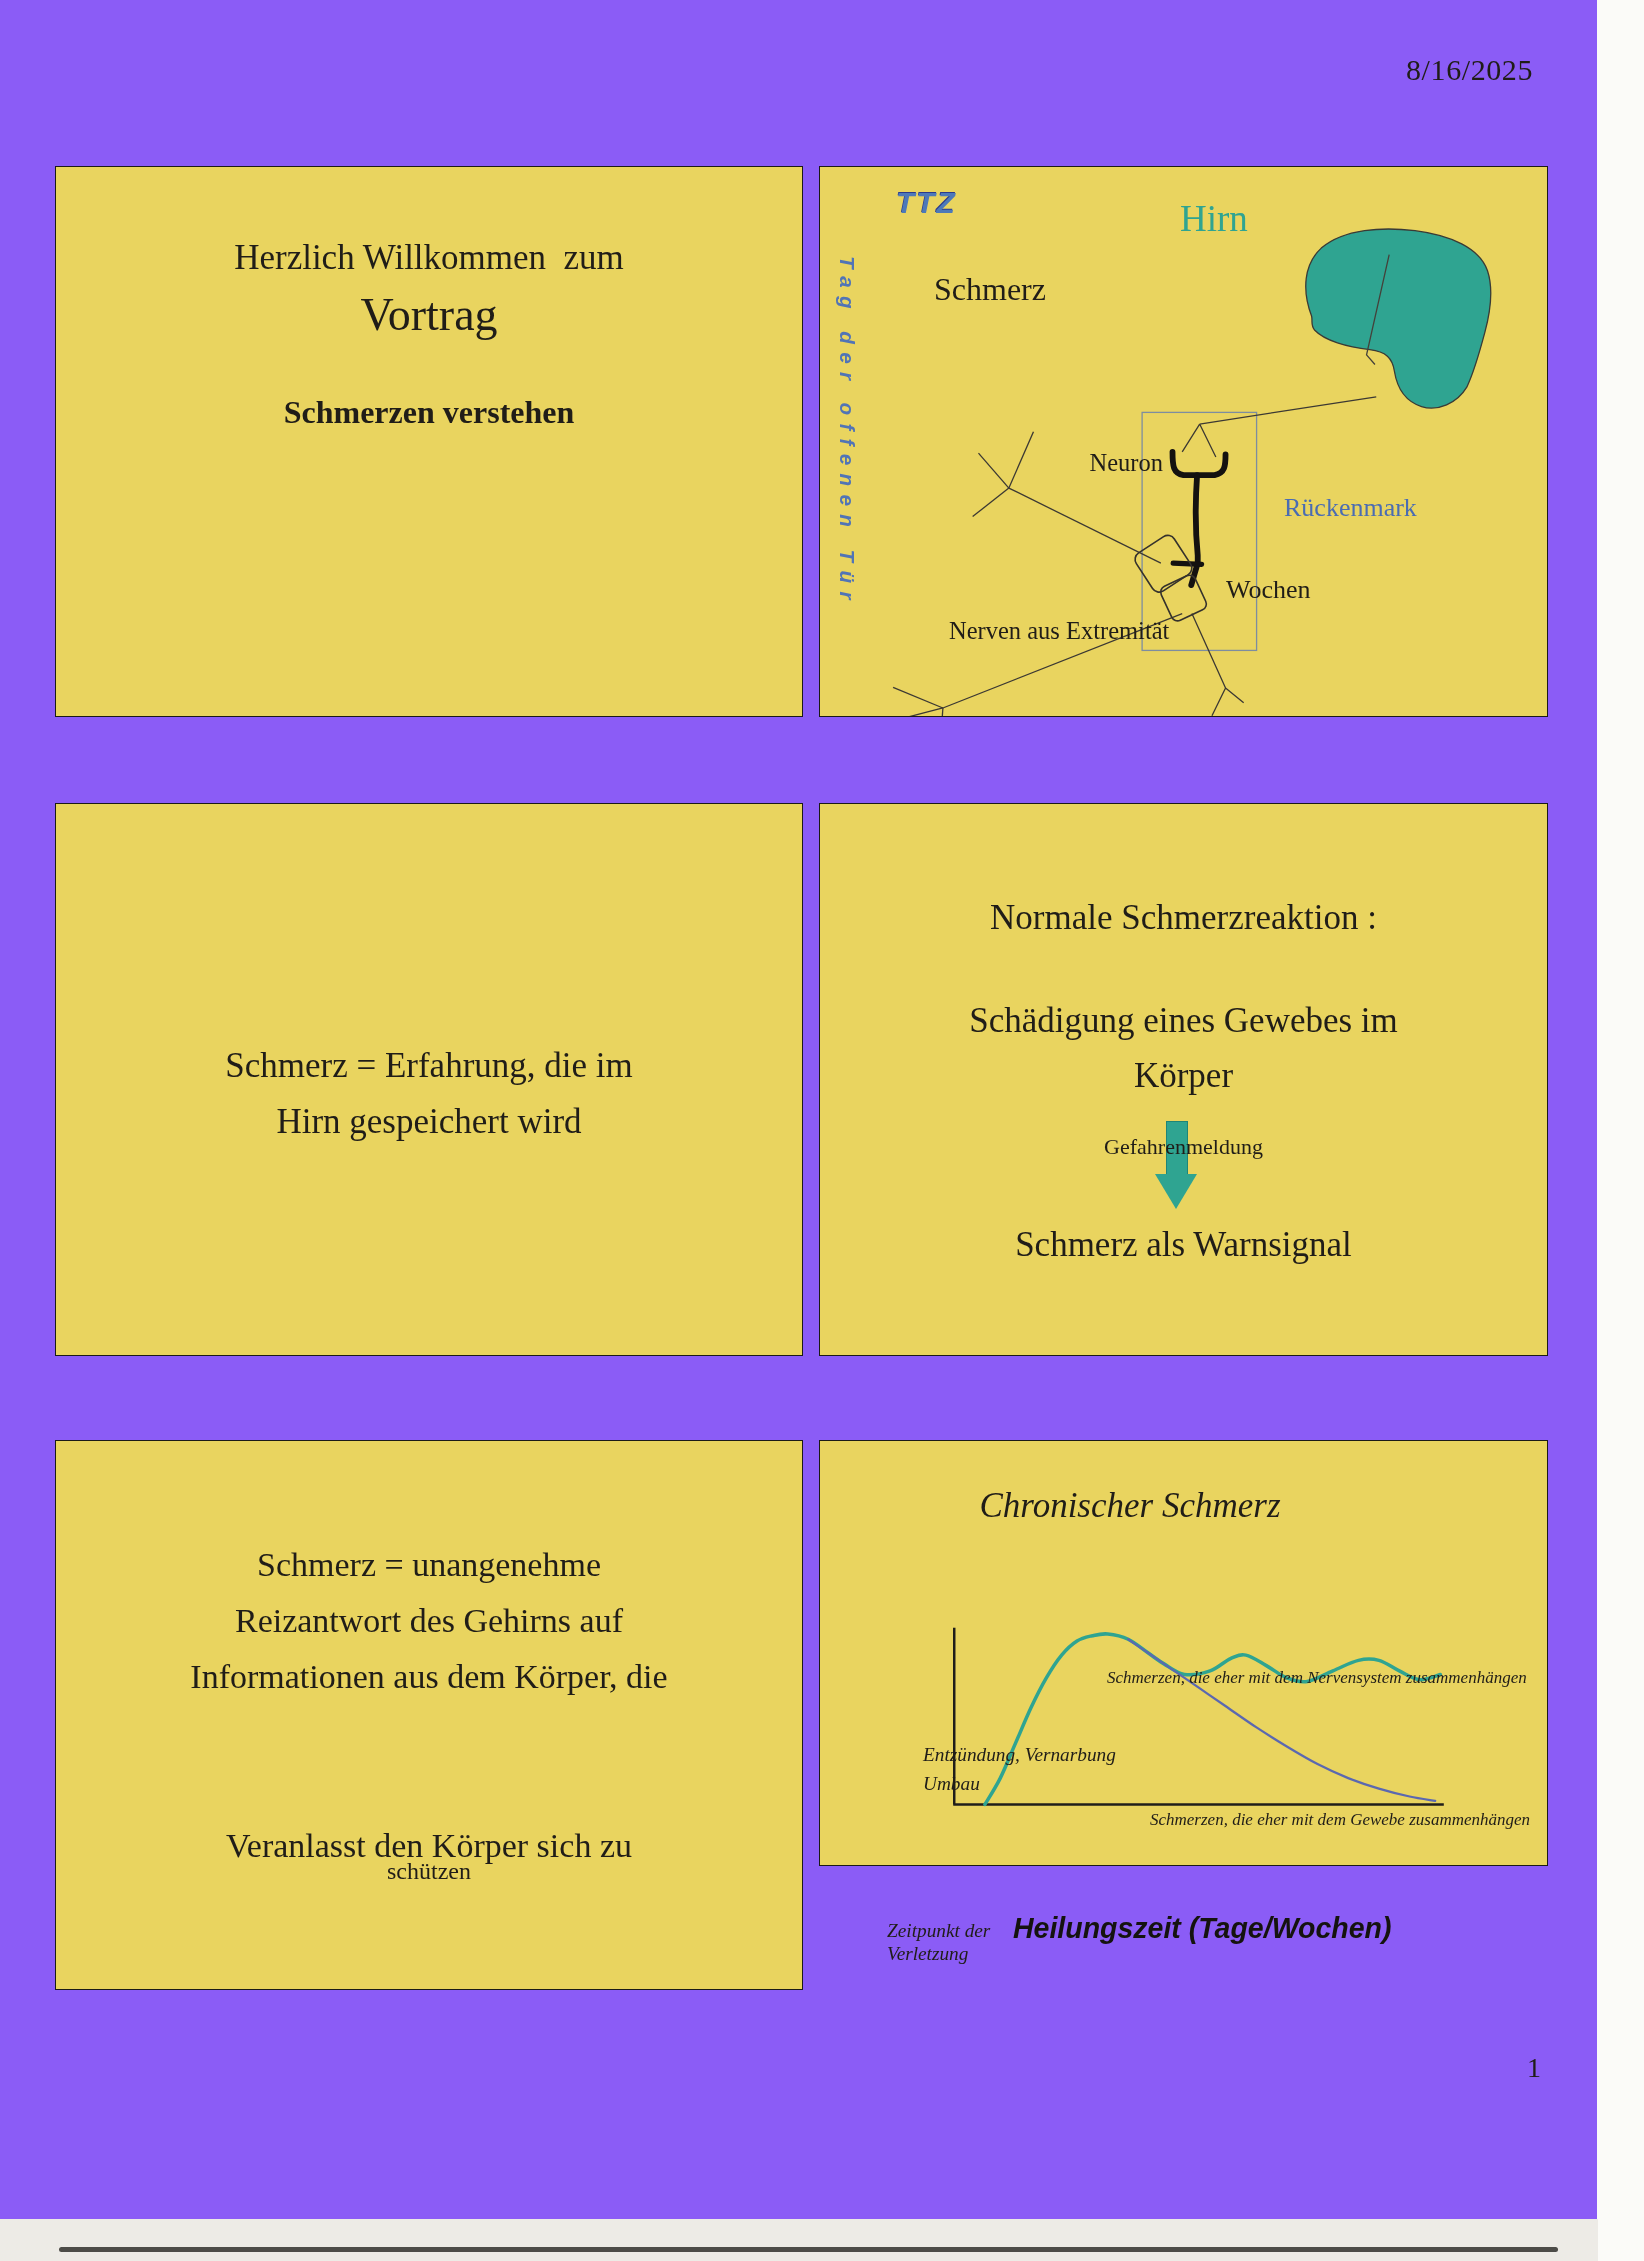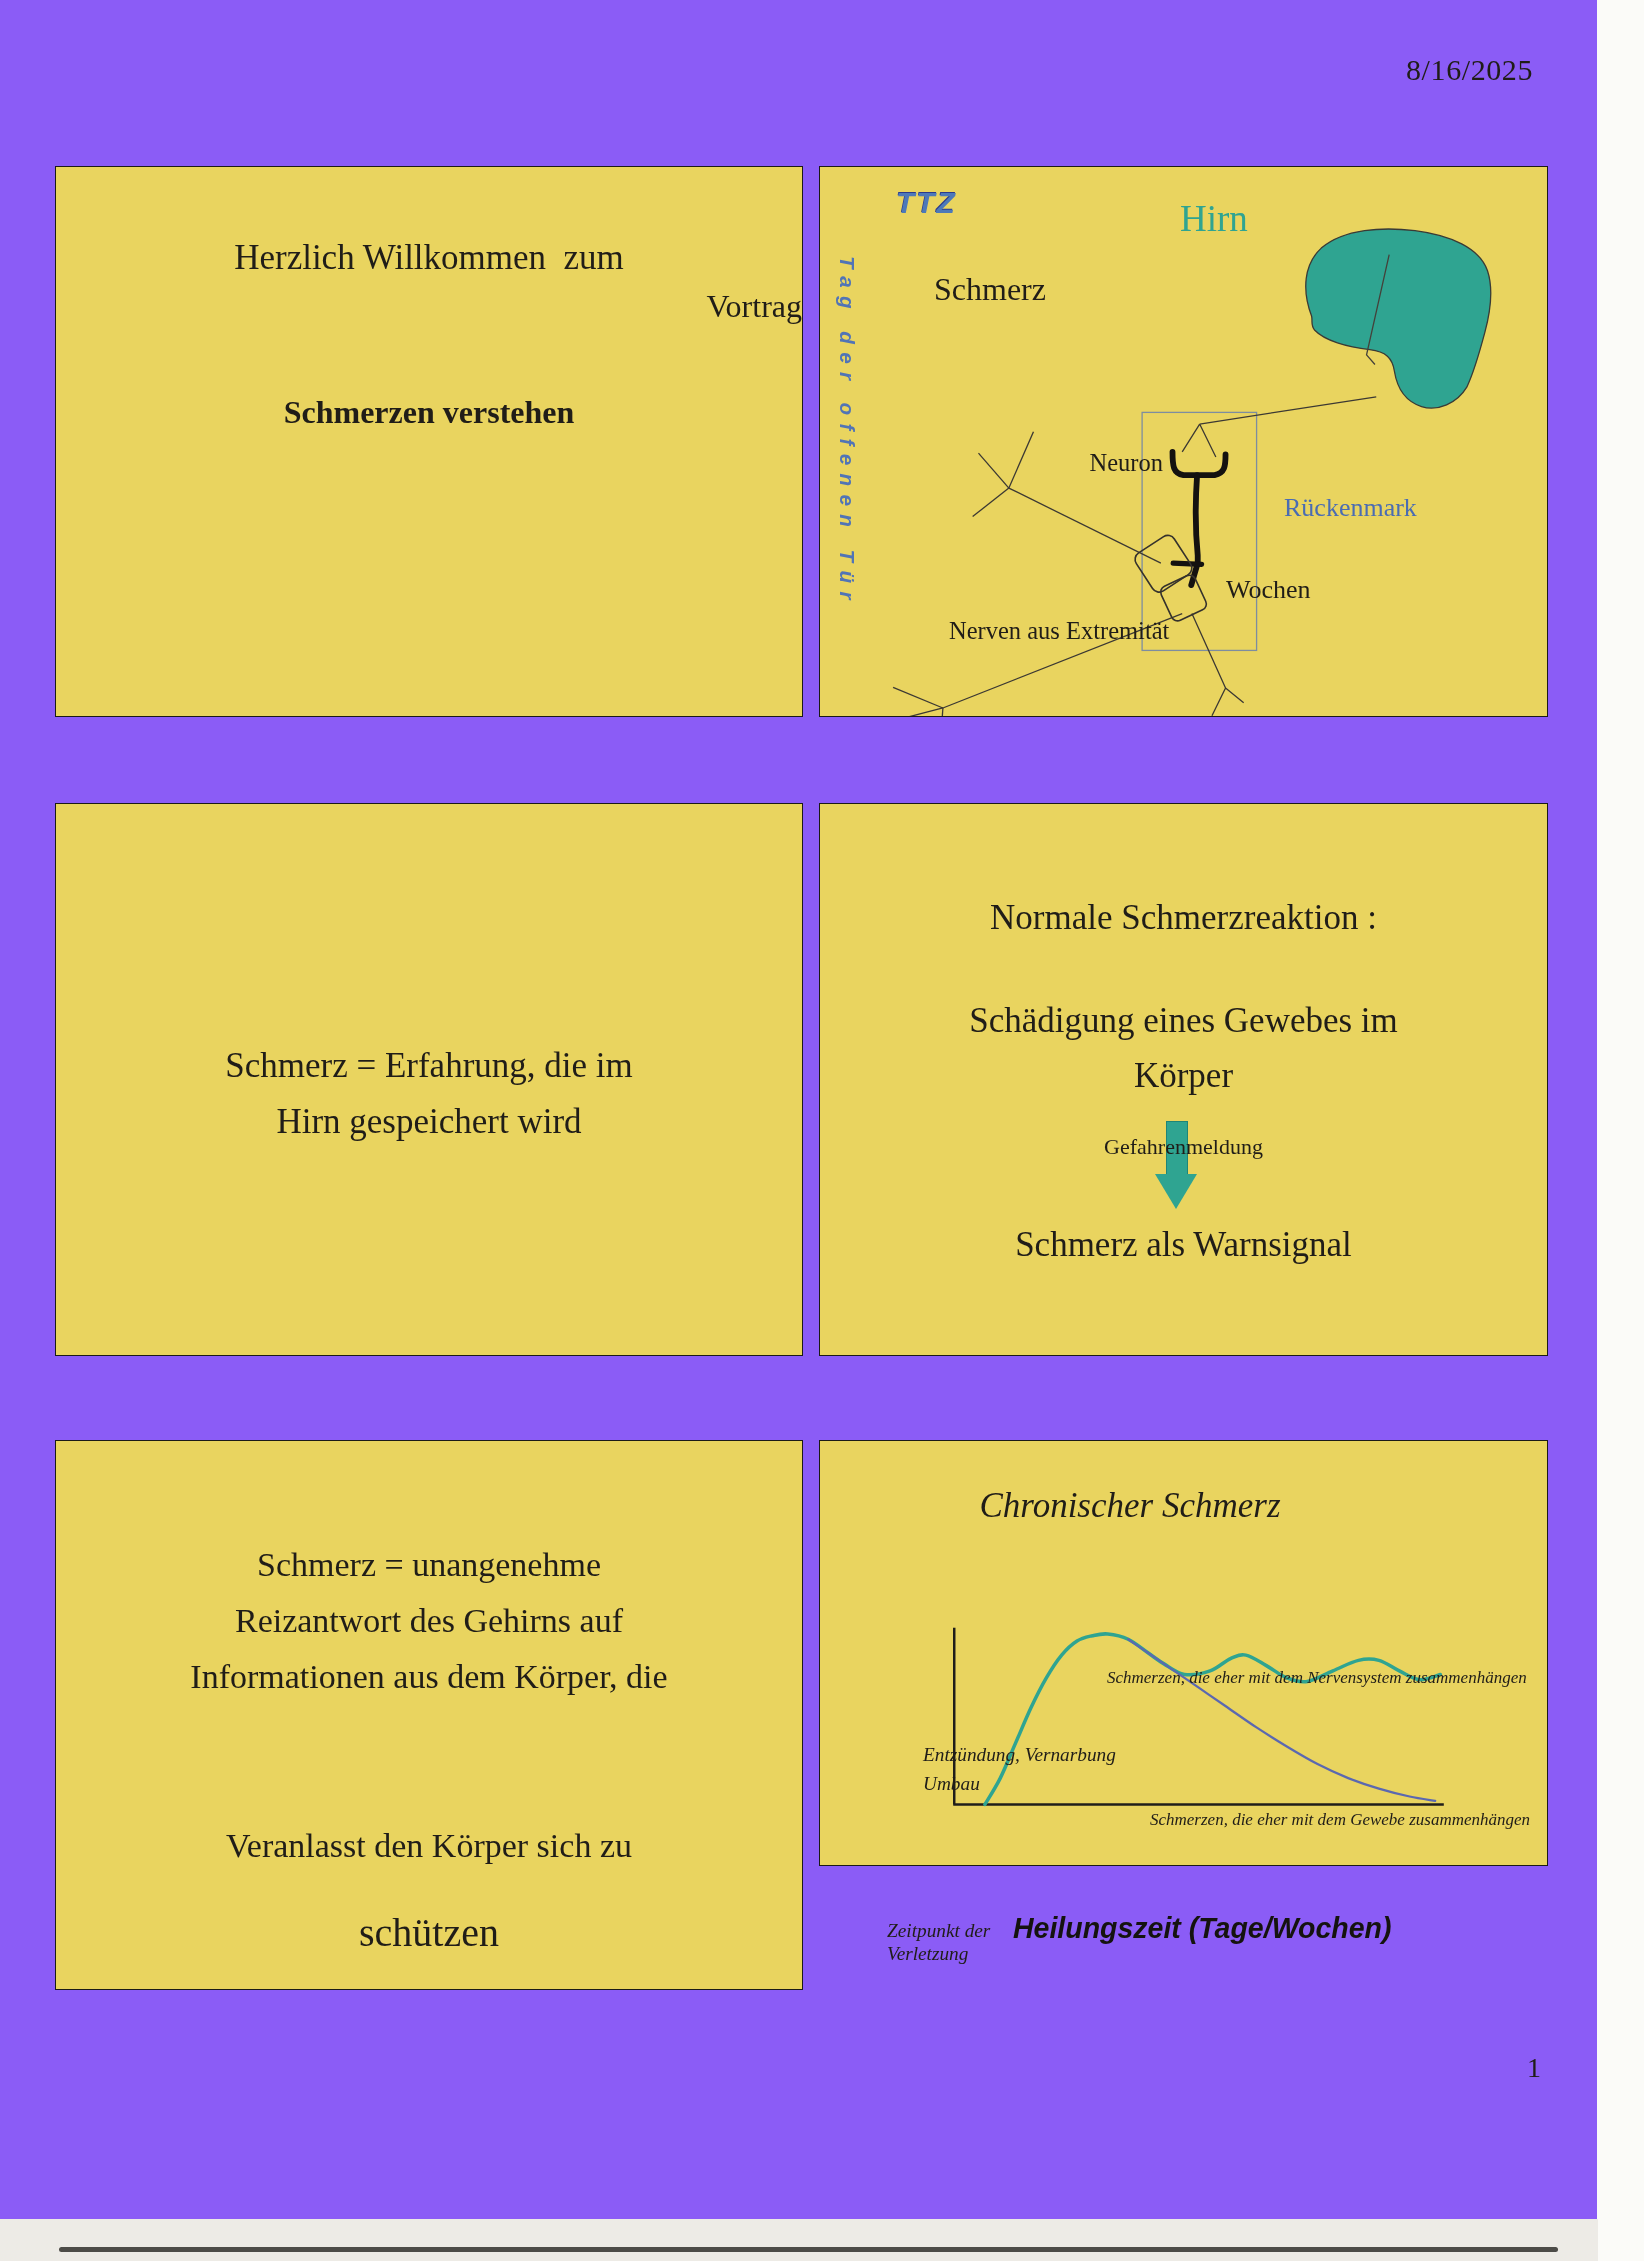--- a/index.html
+++ b/index.html
@@ -36,21 +36,21 @@
   #slide-4{left:819px;top:803px;width:729px;height:553px;}
   #slide-5{left:55px;top:1440px;width:748px;height:550px;}
   #slide-6{left:819px;top:1440px;width:729px;height:426px;font-style:italic;}
 
   .ctr{position:absolute;left:0;right:0;text-align:center;}
   .s-body{font-size:35px;line-height:56px;}
   .pre{white-space:pre;}
 
   
   .s1-l1{top:71px;font-size:35px;}
-  .s1-l2{top:121px;font-size:32px;text-align:right;}
+  .s1-l2{top:121px;font-size:46px;}
   .s1-bold{top:227px;font-size:32px;font-weight:bold;}
 
   
   .diagram-svg{position:absolute;left:0;top:0;width:100%;height:100%;}
   .ttz-logo{
     position:absolute;left:76px;top:19.3px;
     font-family:"Liberation Sans",sans-serif;
     font-style:italic;font-weight:800;font-size:30px;letter-spacing:1.9px;
     color:#4d79b8;text-shadow:-0.6px -1.3px 0 #2b3a8c;
   }
@@ -82,21 +82,21 @@
   .arrow-shaft{position:absolute;left:346px;top:317px;width:22px;height:54px;background:var(--teal);border:1.3px solid #1f8577;box-sizing:border-box;z-index:2;}
   .arrow-head{position:absolute;left:335px;top:370px;width:0;height:0;z-index:2;
     border-left:21px solid transparent;border-right:21px solid transparent;border-top:35px solid var(--teal);}
 
   
   .s5-l1{top:105px;font-size:34px;}
   .s5-l2{top:161px;font-size:34px;}
   .s5-l3{top:217px;font-size:34px;}
   .s5-l4{top:273px;font-size:34px;}
   .s5-l5{top:386px;font-size:34px;}
-  .s5-l6{top:468px;font-size:40px;}
+  .s5-l6{top:417px;font-size:24px;}
 
   
   .s6-title{position:absolute;left:39px;top:45px;width:542px;text-align:center;font-size:35px;}
   .chart-svg{position:absolute;left:0;top:0;width:100%;height:100%;}
   .chart-label{position:absolute;font-size:17px;line-height:20.6px;}
   .lbl-nervensystem{left:287px;top:227px;}
   .lbl-gewebe{left:330px;top:369px;}
   .lbl-annotation{left:103px;top:304px;font-size:19.3px;}
   .lbl-annotation2{left:103px;top:333px;font-size:19.3px;}
   .lbl-origin1{left:67px;top:480px;font-size:19.3px;}

